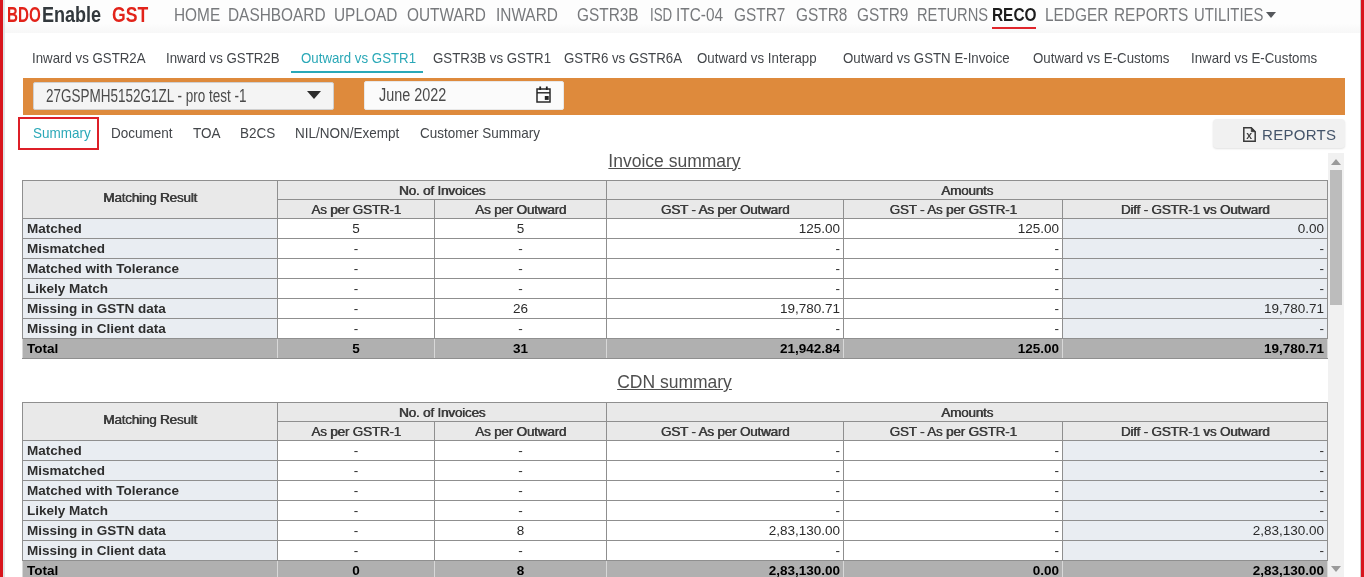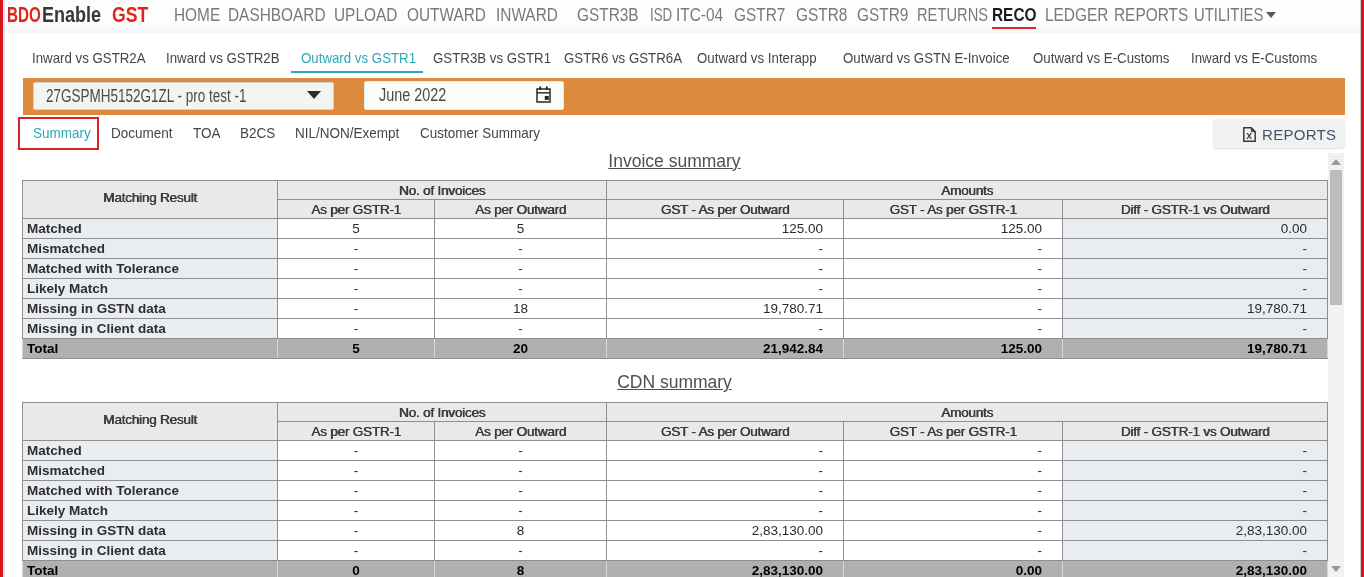--- a/index.html
+++ b/index.html
@@ -41,21 +41,21 @@
 .content { left:0; top:150px; width:1153px; height:427px; background:#fff; }
 .title { position:absolute; left:22px; width:1305px; text-align:center; font-size:17.5px; color:#4f4f4f; text-decoration:underline; }
 table.sum { position:absolute; left:22px; border-collapse:collapse; table-layout:fixed; width:1305px; font-size:13.5px; color:#2b2b2b; }
 table.sum th, table.sum td { border:1px solid #8f8f8f; padding:0 4px; overflow:hidden; white-space:nowrap; }
 table.sum th[rowspan] { padding-bottom:5px; }
 table.sum th { background:#e9e9e9; font-weight:normal; text-shadow:0.6px 0 0 #3b3b3b; color:#3b3b3b; height:19px; font-size:13.5px; letter-spacing:-0.2px; vertical-align:middle; }
 table.sum td { height:20px; background:#fff; }
 table.sum td.lbl { background:#e9edf2; color:#2e2e2e; font-weight:bold; font-size:13.5px; }
 table.sum td.diff { background:#e9edf2; }
 table.sum td.c { text-align:center; }
-table.sum td.r { text-align:right; padding-right:20px; }
+table.sum td.r { text-align:right; padding-right:3px; }
 table.sum tr.total td { background:#b0b0b0; color:#000; font-weight:bold; border-left-color:#d8d8d8; border-right-color:#d8d8d8; }
 
 .sb-track { left:1328px; top:153px; width:16px; height:424px; background:#f1f1f1; }
 .sb-thumb { left:1330px; top:170px; width:12px; height:135px; background:#bcbcbc; }
 .sb-up { left:1331px; top:159px; width:0; height:0; border-left:5px solid transparent; border-right:5px solid transparent; border-bottom:6px solid #9a9a9a; }
 .sb-dn { left:1331px; top:566px; width:0; height:0; border-left:5px solid transparent; border-right:5px solid transparent; border-top:6px solid #9a9a9a; }
 </style>
 </head>
 <body>
 <div class="abs navbar">
@@ -178,37 +178,37 @@
           <td class="lbl">Likely Match</td>
           <td class="c">-</td>
           <td class="c">-</td>
           <td class="r">-</td>
           <td class="r">-</td>
           <td class="r diff">-</td>
         </tr>
       <tr>
           <td class="lbl">Missing in GSTN data</td>
           <td class="c">-</td>
-          <td class="c">18</td>
+          <td class="c">26</td>
           <td class="r">19,780.71</td>
           <td class="r">-</td>
           <td class="r diff">19,780.71</td>
         </tr>
       <tr>
           <td class="lbl">Missing in Client data</td>
           <td class="c">-</td>
           <td class="c">-</td>
           <td class="r">-</td>
           <td class="r">-</td>
           <td class="r diff">-</td>
         </tr>
       <tr class="total">
           <td>Total</td>
           <td class="c">5</td>
-          <td class="c">20</td>
+          <td class="c">31</td>
           <td class="r">21,942.84</td>
           <td class="r">125.00</td>
           <td class="r">19,780.71</td>
         </tr>
     </tbody>
   </table>
   <div class="title" style="top:222px;text-decoration:underline;">CDN summary</div>
   <table class="sum" style="top:252px;">
     <colgroup>
         <col style="width:255px">

